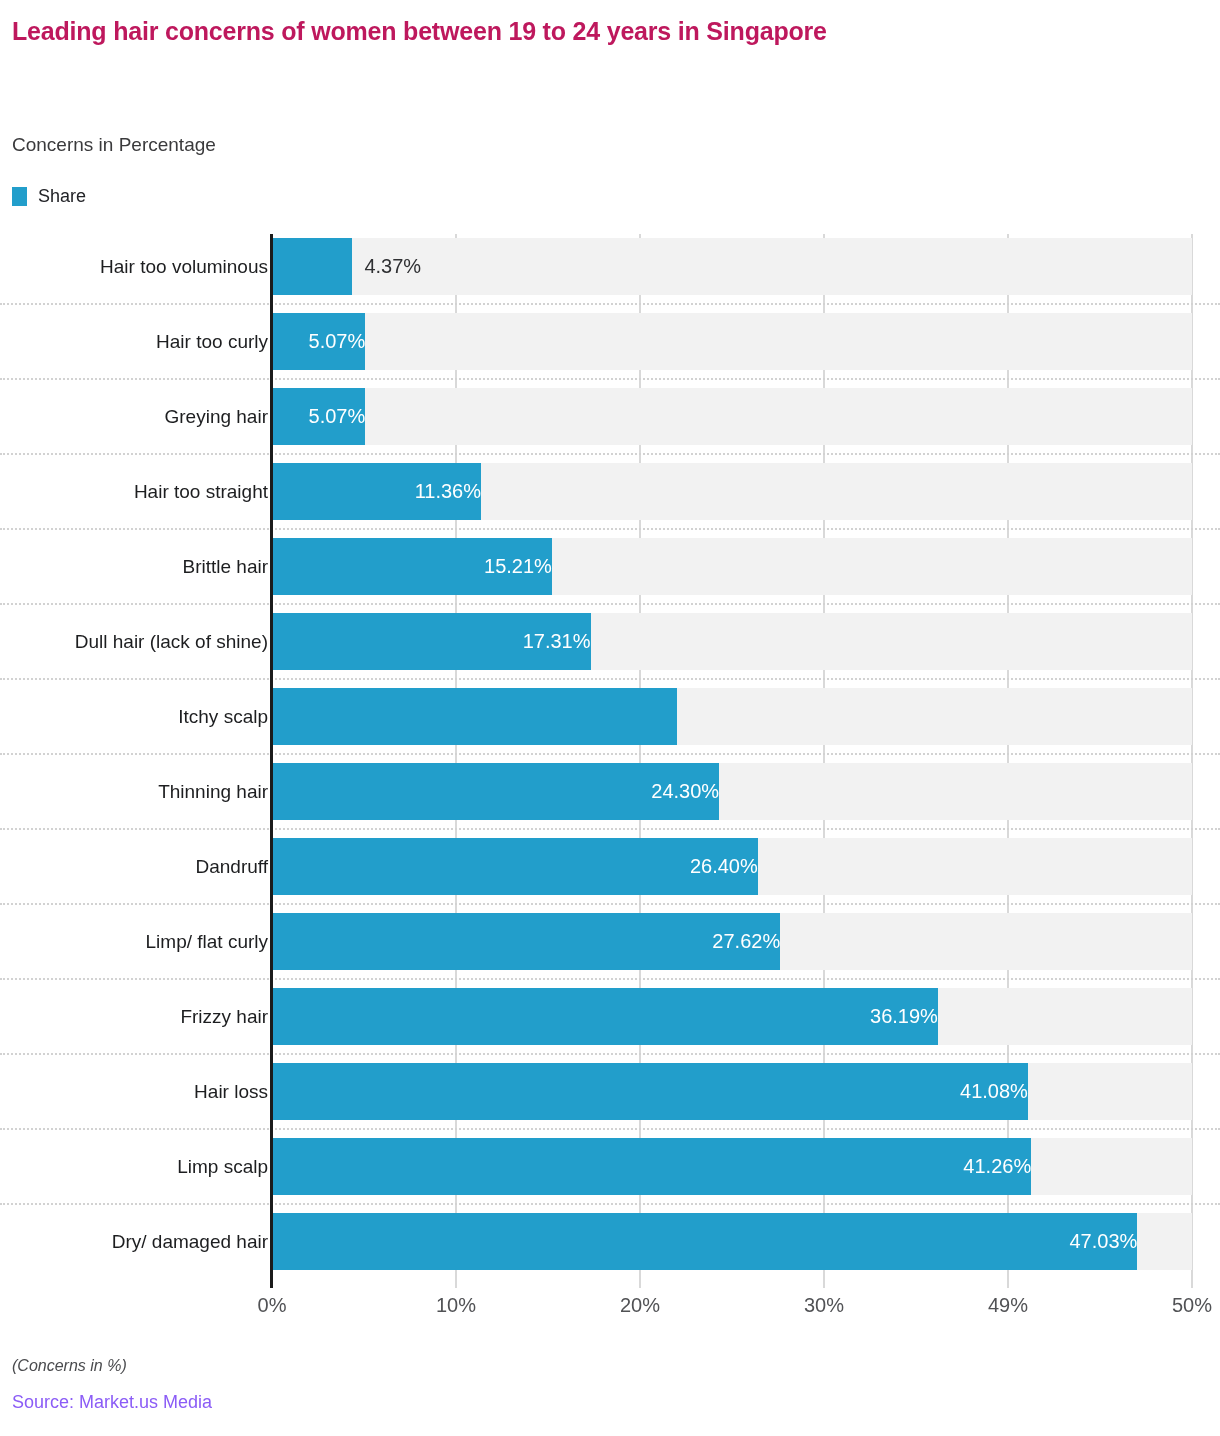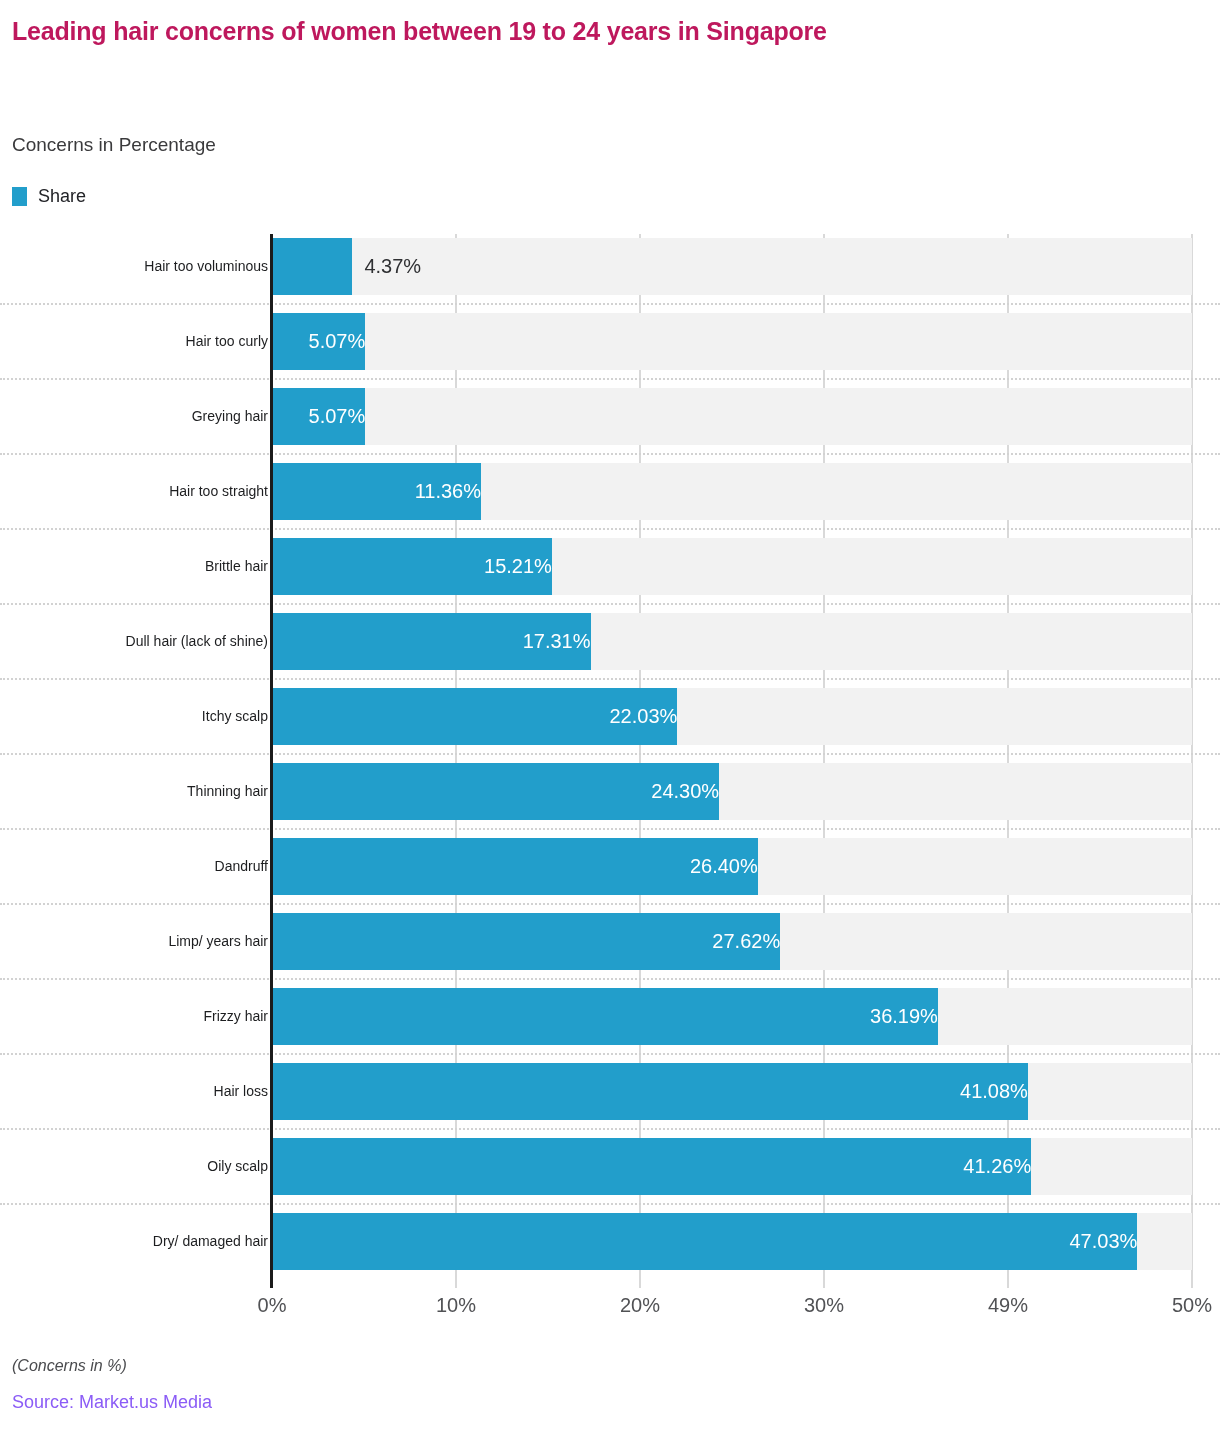--- a/index.html
+++ b/index.html
@@ -134,21 +134,21 @@
     color: #2f3033;
     text-align: left;
     padding-left: 12px;
   }
 
   .cat-label {
     position: absolute;
     right: 952px;   
     height: 57px;
     line-height: 57px;
-    font-size: 14px;
+    font-size: 19px;
     color: #1d1e20;
     white-space: nowrap;
   }
 
   
   .xaxis {
     position: absolute;
     left: 0;
     top: 1294px;
     width: 1220px;
@@ -219,21 +219,20 @@
         <div class="row-sep" style="top: 294px; left: -272px;"></div>
         <div class="bar" title="Brittle hair 15.21%" style="top: 304px; left: 0px; width: 279.864px; background: rgb(34, 158, 203);"></div>
         <div class="bar-value inside" style="top: 304px; left: 0px; width: 279.864px;">15.21%</div>
         <div class="row-band" style="top: 379px; height: 57px;"></div>
         <div class="row-sep" style="top: 369px; left: -272px;"></div>
         <div class="bar" title="Dull hair (lack of shine) 17.31%" style="top: 379px; left: 0px; width: 318.504px; background: rgb(34, 158, 203);"></div>
         <div class="bar-value inside" style="top: 379px; left: 0px; width: 318.504px;">17.31%</div>
         <div class="row-band" style="top: 454px; height: 57px;"></div>
         <div class="row-sep" style="top: 444px; left: -272px;"></div>
         <div class="bar" title="Itchy scalp 22.03%" style="top: 454px; left: 0px; width: 405.352px; background: rgb(34, 158, 203);"></div>
-        <div class="bar-value inside" style="top: 454px; left: 0px; width: 405.352px;">22.03%</div>
         <div class="row-band" style="top: 529px; height: 57px;"></div>
         <div class="row-sep" style="top: 519px; left: -272px;"></div>
         <div class="bar" title="Thinning hair 24.30%" style="top: 529px; left: 0px; width: 447.12px; background: rgb(34, 158, 203);"></div>
         <div class="bar-value inside" style="top: 529px; left: 0px; width: 447.12px;">24.30%</div>
         <div class="row-band" style="top: 604px; height: 57px;"></div>
         <div class="row-sep" style="top: 594px; left: -272px;"></div>
         <div class="bar" title="Dandruff 26.40%" style="top: 604px; left: 0px; width: 485.76px; background: rgb(34, 158, 203);"></div>
         <div class="bar-value inside" style="top: 604px; left: 0px; width: 485.76px;">26.40%</div>
         <div class="row-band" style="top: 679px; height: 57px;"></div>
         <div class="row-sep" style="top: 669px; left: -272px;"></div>
@@ -273,18 +272,18 @@
 
 <div class="cat-label" style="top: 238px;">Hair too voluminous</div>
     <div class="cat-label" style="top: 313px;">Hair too curly</div>
     <div class="cat-label" style="top: 388px;">Greying hair</div>
     <div class="cat-label" style="top: 463px;">Hair too straight</div>
     <div class="cat-label" style="top: 538px;">Brittle hair</div>
     <div class="cat-label" style="top: 613px;">Dull hair (lack of shine)</div>
     <div class="cat-label" style="top: 688px;">Itchy scalp</div>
     <div class="cat-label" style="top: 763px;">Thinning hair</div>
     <div class="cat-label" style="top: 838px;">Dandruff</div>
-    <div class="cat-label" style="top: 913px;">Limp/ years hair</div>
+    <div class="cat-label" style="top: 913px;">Limp/ flat curly</div>
     <div class="cat-label" style="top: 988px;">Frizzy hair</div>
     <div class="cat-label" style="top: 1063px;">Hair loss</div>
-    <div class="cat-label" style="top: 1138px;">Oily scalp</div>
+    <div class="cat-label" style="top: 1138px;">Limp scalp</div>
     <div class="cat-label" style="top: 1213px;">Dry/ damaged hair</div>
   </div>
 
 </body></html>

